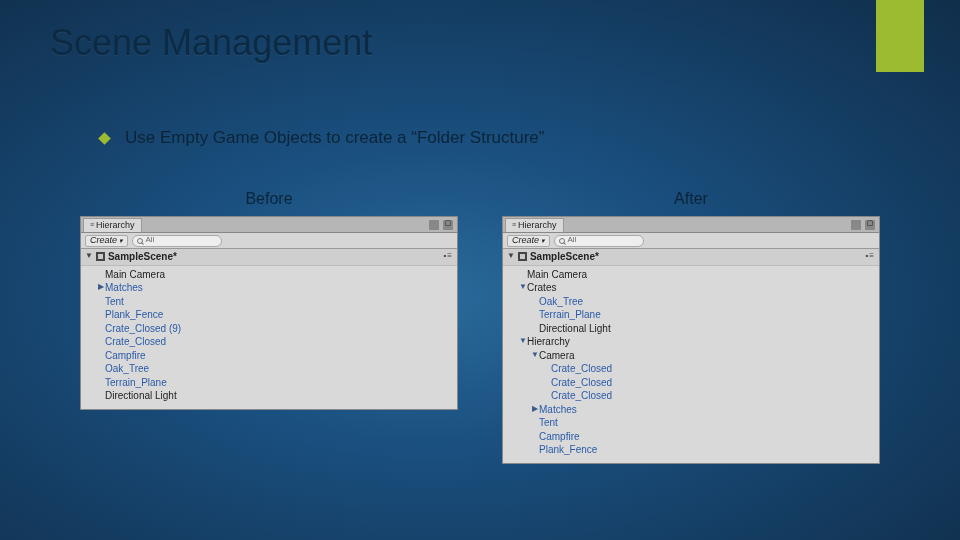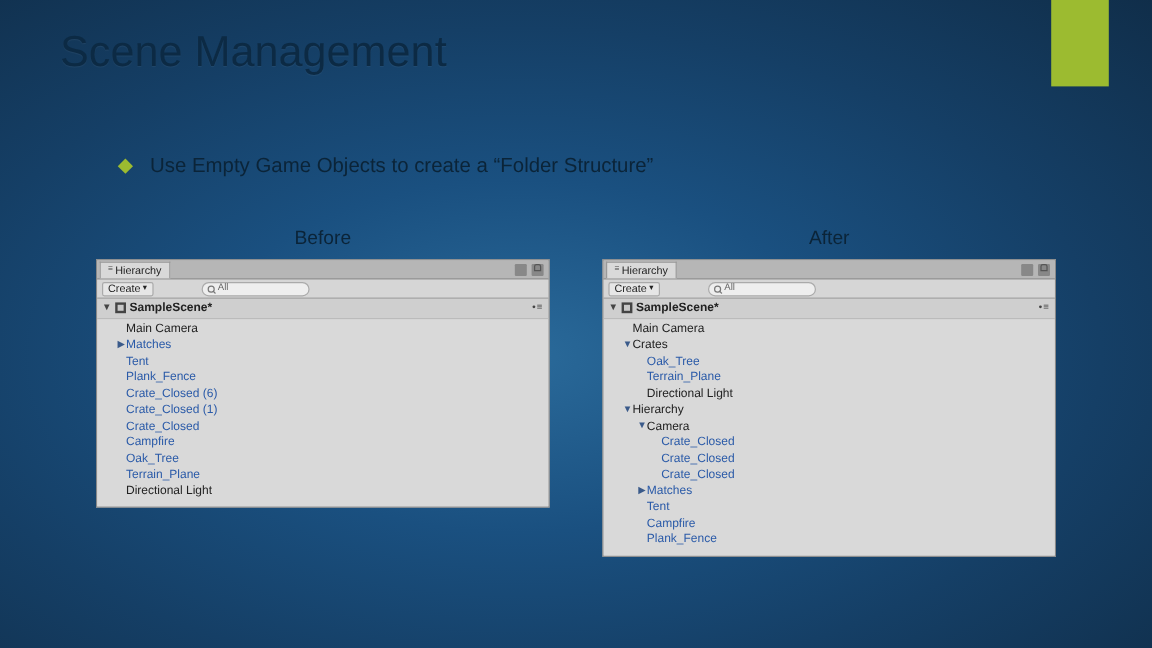--- a/index.html
+++ b/index.html
@@ -75,29 +75,29 @@
   .panel-toolbar {
     display: flex; align-items: center;
     background: #d6d6d6;
     border-bottom: 1px solid #999;
     height: 16px;
     padding: 0 4px;
     gap: 4px;
   }
   .panel-toolbar .btn {
     background: #e6e6e6; border:1px solid #aaa; border-radius:2px;
-    padding: 0 4px; font-size: 9px; height: 12px; display:flex; align-items:center;
+    padding: 0 4px; font-size: 9px; height: 12px; display:flex; align-items:center;font-style:italic;
   }
   .panel-toolbar .search {
     flex: 0 0 auto;
     width: 90px; height: 12px;
     border: 1px solid #aaa; border-radius: 6px;
     background: #eee;
     display: flex; align-items: center; padding: 0 4px;
-    font-size: 8px; color: #666; margin-left: 36px;
+    font-size: 8px; color: #666;
   }
   .panel-toolbar .search .mag { width:6px; height:6px; border:1px solid #777; border-radius:50%; margin-right:3px; position:relative; }
   .panel-toolbar .search .mag::after { content:""; position:absolute; width:3px; height:1px; background:#777; bottom:-1px; right:-2px; transform:rotate(45deg); }
   .panel-toolbar .spacer { flex: 1; }
   .scene-row {
     display: flex; align-items: center;
     background: #cfcfcf;
     border-bottom: 1px solid #bbb;
     padding: 1px 4px;
     font-weight: bold;
@@ -182,25 +182,21 @@
             <div class="node ind-1 blue">
               <span class="arrow none"></span>
               <span class="label">Tent</span>
             </div>
             <div class="node ind-1 blue">
               <span class="arrow none"></span>
               <span class="label">Plank_Fence</span>
             </div>
             <div class="node ind-1 blue">
               <span class="arrow none"></span>
-              <span class="label">Crate_Closed (6)</span>
-            </div>
-            <div class="node ind-1 blue">
-              <span class="arrow none"></span>
-              <span class="label">Crate_Closed (1)</span>
+              <span class="label">Crate_Closed (9)</span>
             </div>
             <div class="node ind-1 blue">
               <span class="arrow none"></span>
               <span class="label">Crate_Closed</span>
             </div>
             <div class="node ind-1 blue">
               <span class="arrow none"></span>
               <span class="label">Campfire</span>
             </div>
             <div class="node ind-1 blue">

